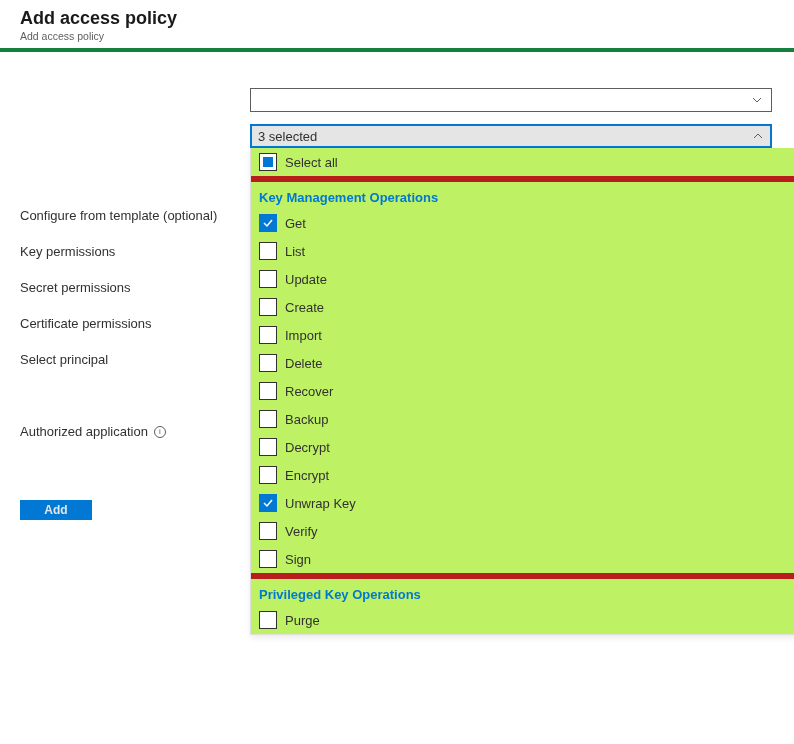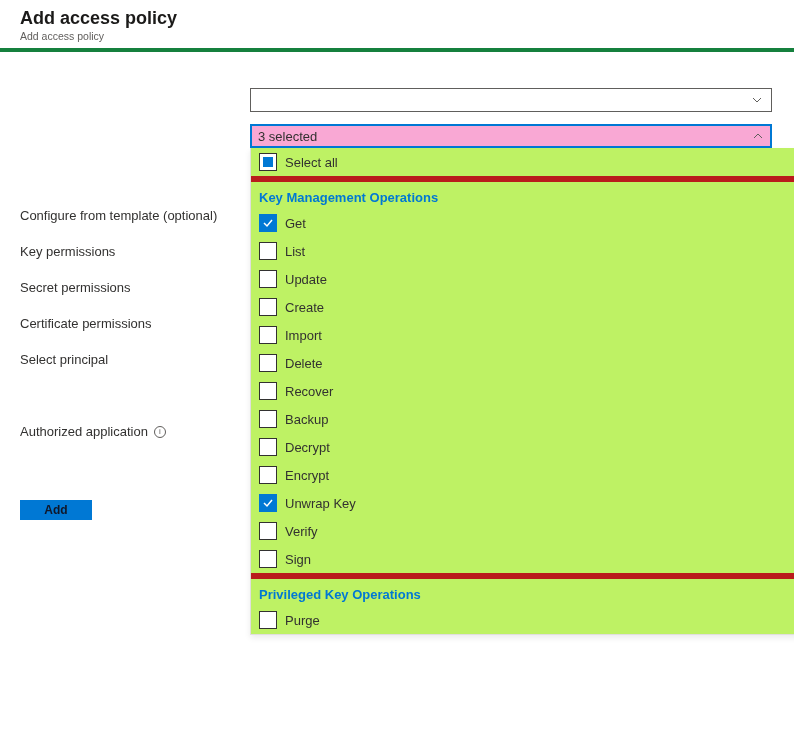--- a/index.html
+++ b/index.html
@@ -69,21 +69,21 @@
       align-items: center;
       justify-content: space-between;
       padding: 0 8px;
       cursor: pointer;
       margin-bottom: 12px;
     }
     .dropdown-trigger {
       width: 522px;
       height: 24px;
       border: 2px solid #0078d4;
-      background: #f9a8d4;
+      background: #e5e5e5;
       display: flex;
       align-items: center;
       justify-content: space-between;
       padding: 0 6px;
       cursor: pointer;
     }
     .chevron {
       width: 12px;
       height: 12px;
       display: inline-flex;
@@ -131,21 +131,21 @@
       color: #0078d4;
       font-size: 13px;
       font-weight: 600;
       padding: 8px 8px 4px 8px;
       border-top: 6px solid #b91c1c;
     }
     .add-btn {
       width: 72px;
       height: 20px;
       background: #0078d4;
-      color: #0f172a;
+      color: #e5e5e5;
       border: none;
       font-size: 12px;
       font-weight: 600;
       cursor: pointer;
       margin-top: 8px;
     }
   </style>
 </head>
 <body>
 

